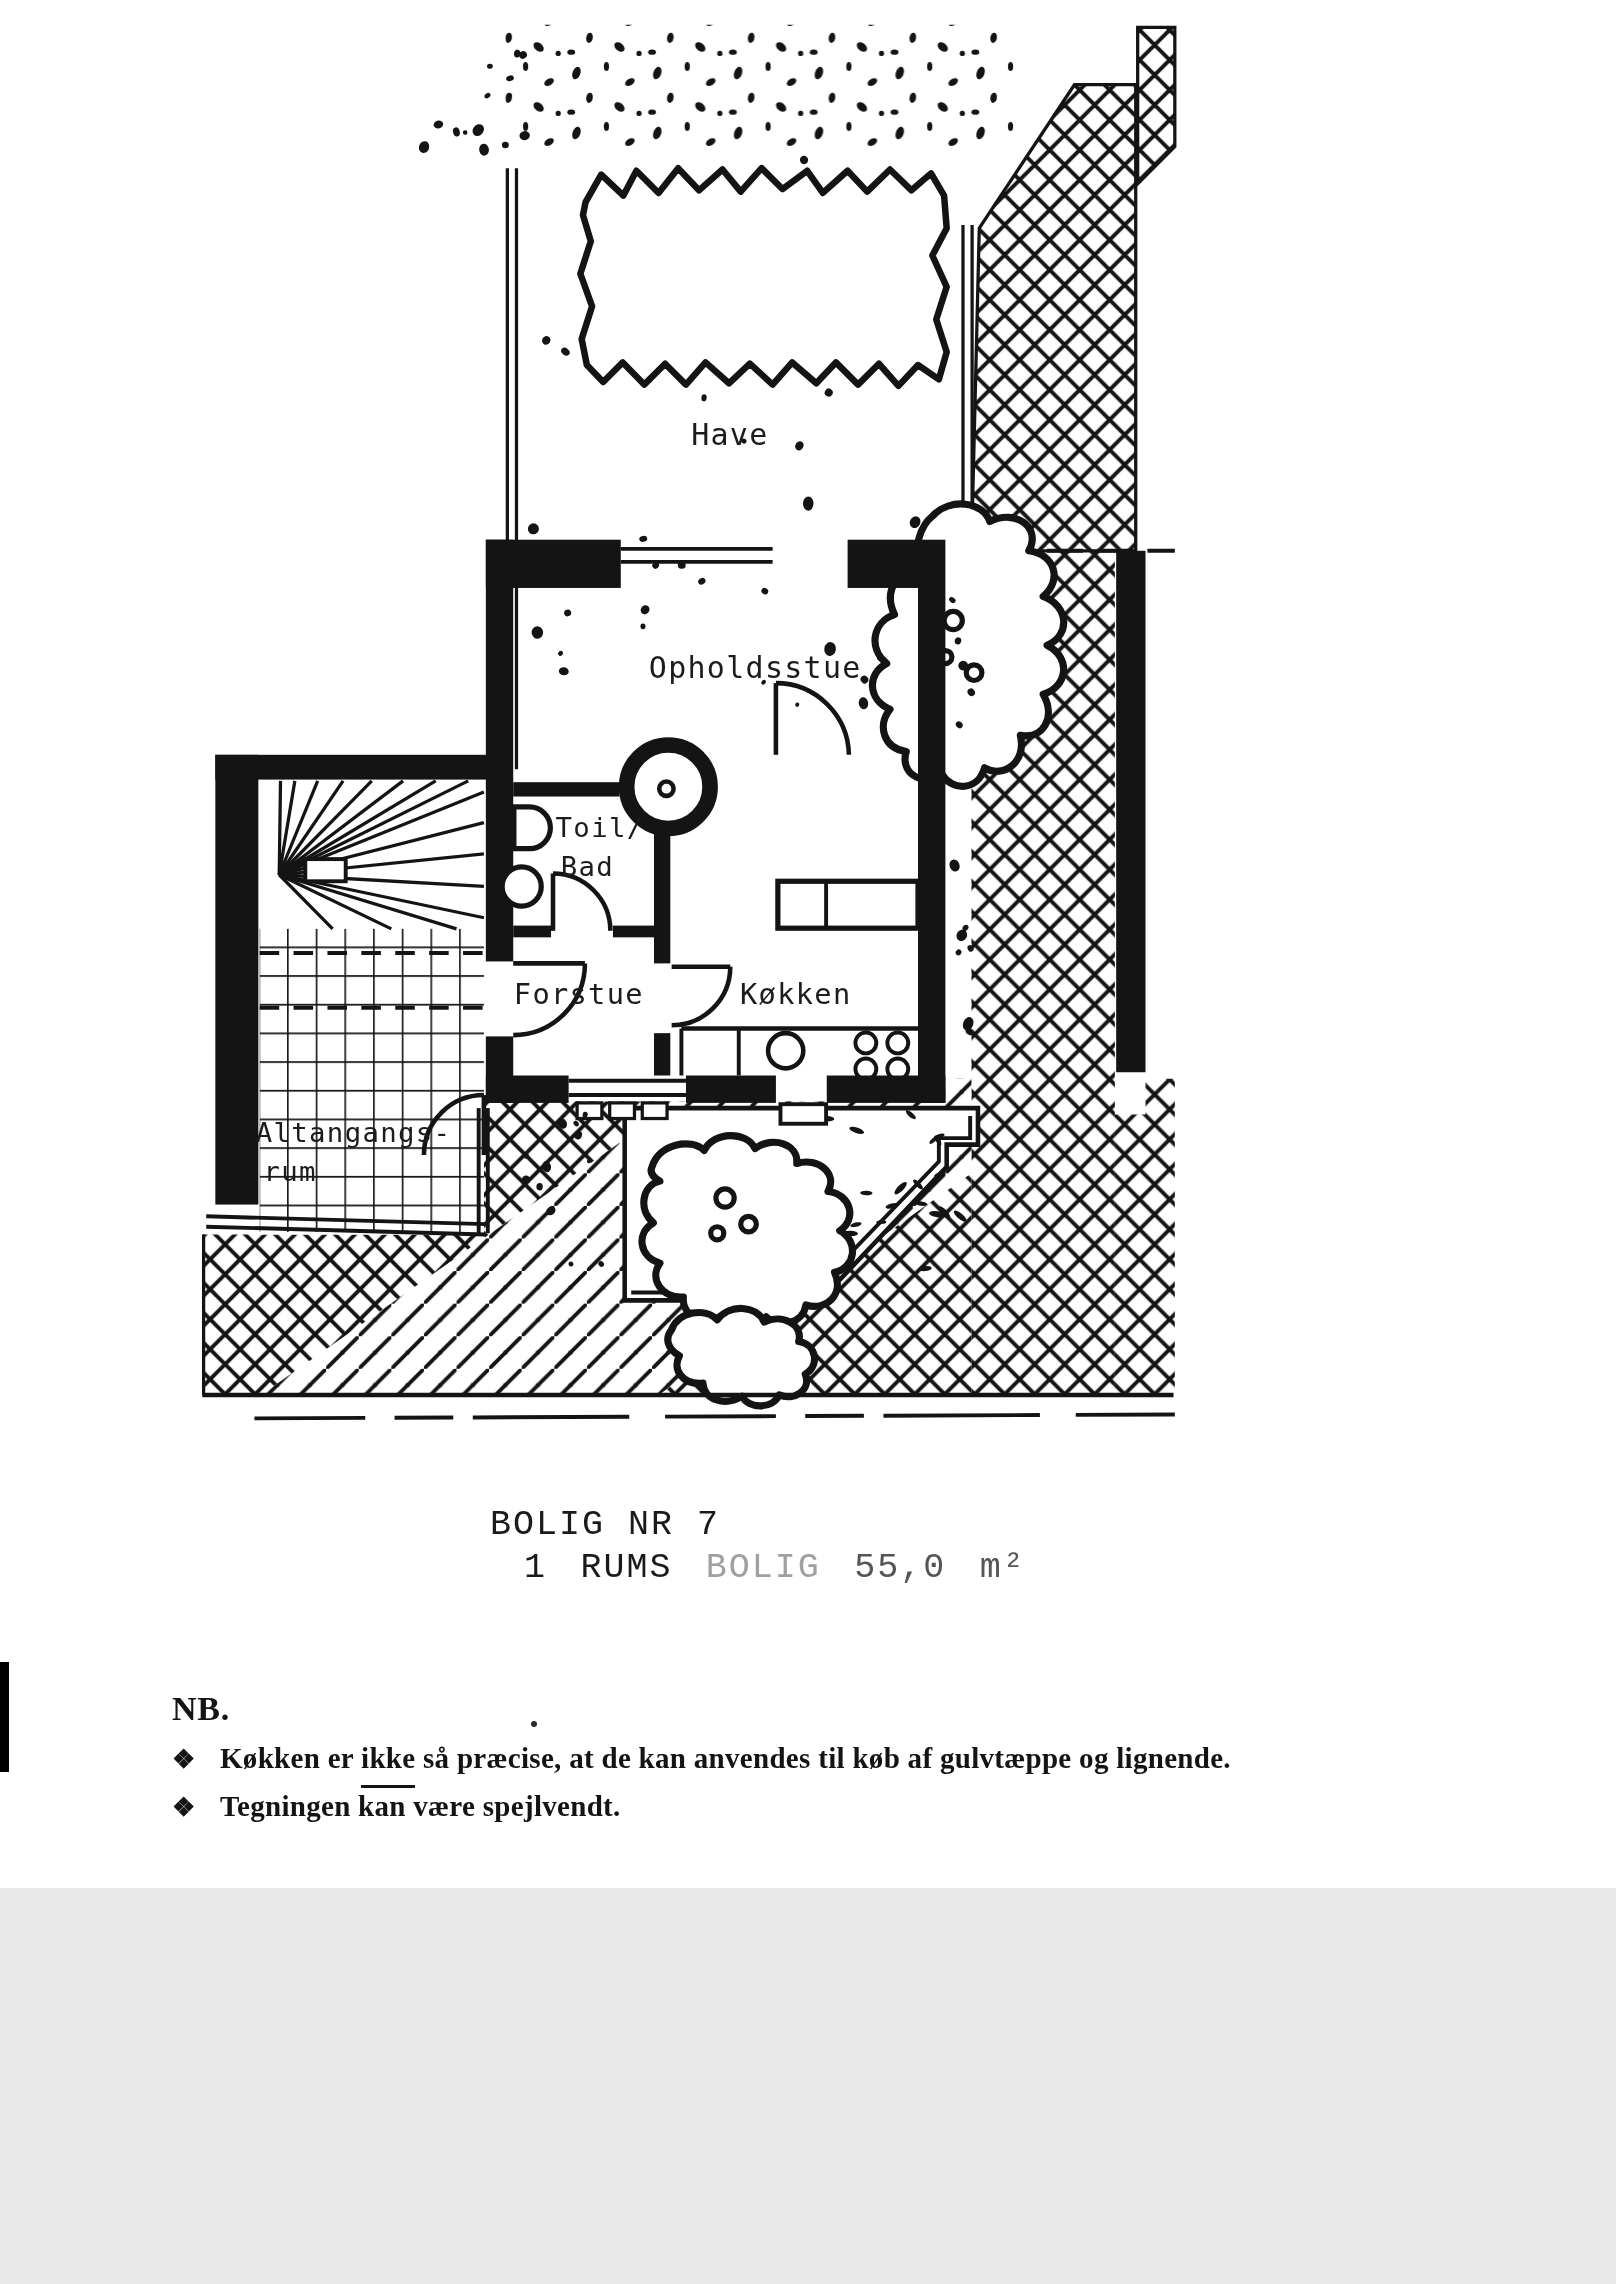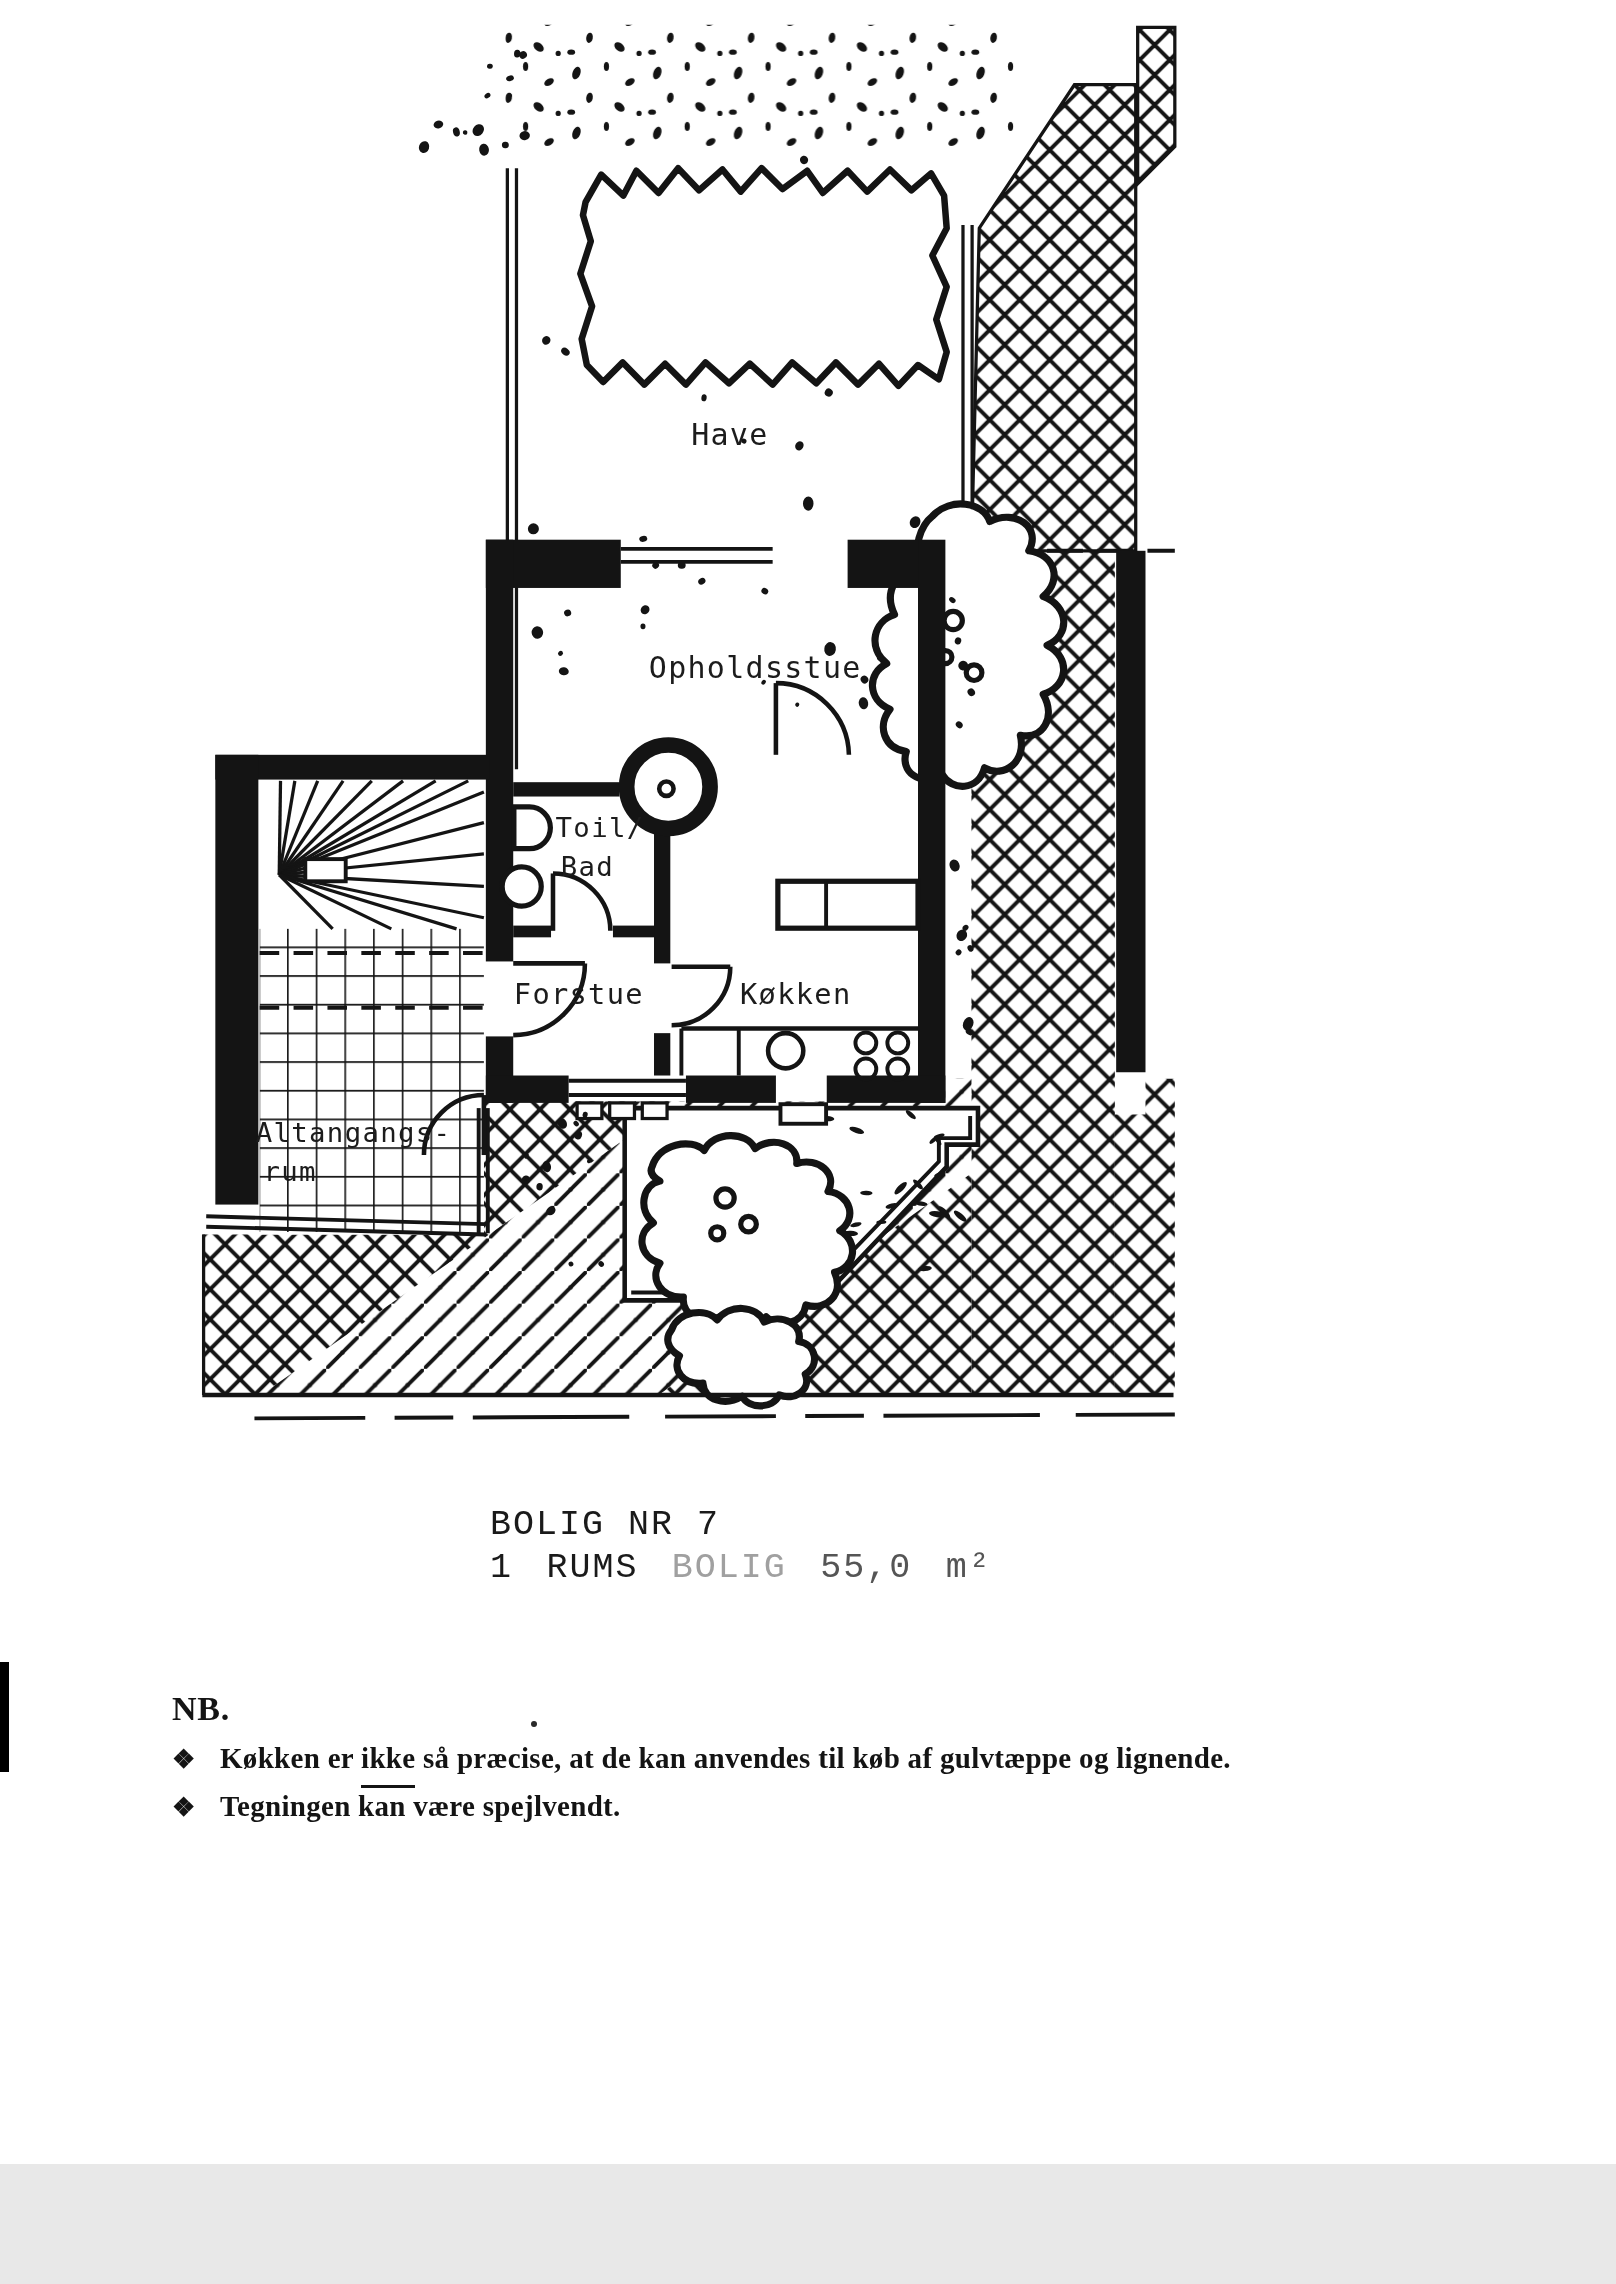--- a/index.html
+++ b/index.html
@@ -1,25 +1,25 @@
 <!DOCTYPE html>
 <html style="font-size:10.4px"><head>
 <meta charset="utf-8">
 <style>
   html,body{margin:0;padding:0;background:#e8e8e8;}
-  #page{position:relative;width:1617px;height:2164px;background:#ffffff;overflow:hidden;
+  #page{position:relative;width:1617px;height:1888px;background:#ffffff;overflow:hidden;
         font-family:"Liberation Serif", serif;color:#141414;}
   svg{position:absolute;left:0;top:0;}
   .lbl{font-family:"DejaVu Sans Mono", monospace;fill:#1c1c1c;letter-spacing:2px;}
   .s46{font-size:46px;} .s44{font-size:44px;} .s42{font-size:42px;}
   #caption{position:absolute;left:490px;top:1504px;font-family:Liberation Mono, monospace;
            font-size:35px;color:#1a1a1a;letter-spacing:2px;line-height:43px;white-space:nowrap;}
   #caption .faded{color:#a0a0a0;}
   #caption .semi{color:#555555;}
-  #caption .l2{word-spacing:10.4px;}
+  #caption .l2{word-spacing:10.4px;margin-left:34px;}
   #notes{position:absolute;left:172px;top:1690px;width:1291px;}
   #nb-title{font-size:34px;font-weight:bold;letter-spacing:0.7px;}
   .nrow{display:flex;align-items:baseline;margin-top:14.3px;}
   .bullet{width:48px;font-size:26px;font-weight:bold;flex:0 0 auto;}
   .ntext{font-size:29px;font-weight:bold;letter-spacing:0.3px;}
   .uline{border-bottom:3.3px solid #141414;padding-bottom:11px;}
   #edge-mark{position:absolute;left:0;top:1662px;width:8.5px;height:110px;background:#000;}
   #stray-dot{position:absolute;left:531px;top:1721px;width:5.9px;height:5.9px;border-radius:50%;background:#2a2a2a;}
 </style>
 </head>

